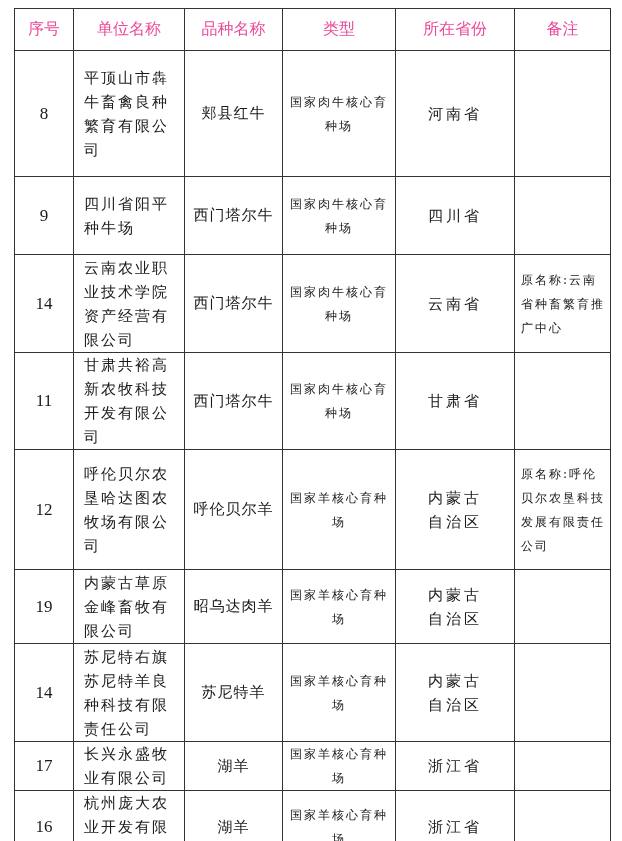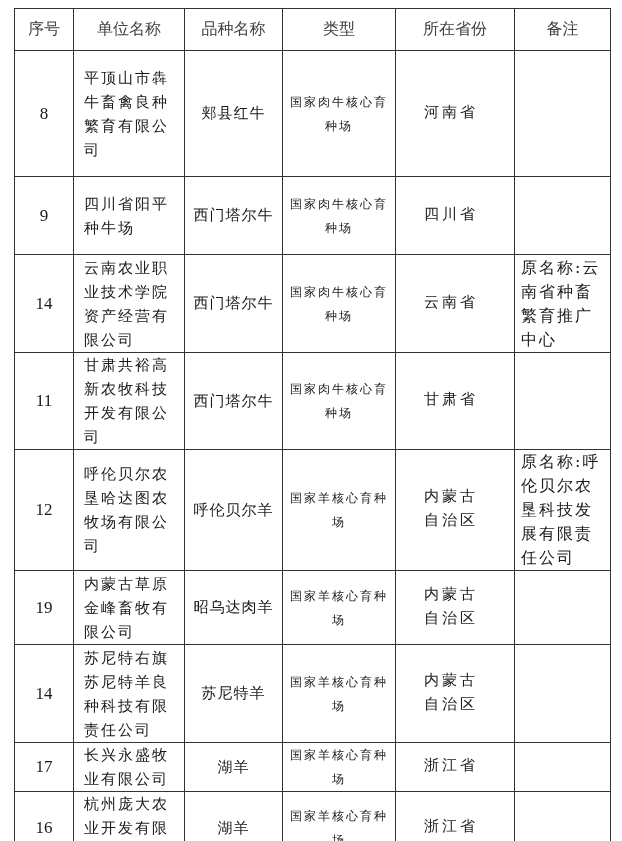--- a/index.html
+++ b/index.html
@@ -28,21 +28,21 @@
       border: 1.3px solid #333333;
       padding: 0;
       vertical-align: middle;
       font-weight: normal;
     }
     table.breed-table th {
       height: 41px;
       text-align: center;
       font-family: Liberation Sans, sans-serif;
       font-size: 16px;
-      color: #404040;
+      color: #ec4899;
     }
     td.c-no {
       text-align: center;
       font-family: "Liberation Serif", "DejaVu Serif", serif;
       font-size: 17px;
     }
     td.c-unit {
       text-align: left;
       padding-left: 10px !important;
       padding-right: 4px !important;
@@ -58,32 +58,31 @@
       margin-left: 21px;
     }
     td.c-type {
       text-align: center;
       font-size: 12px;
       line-height: 24px;
       letter-spacing: 2px;
       padding: 0 6px !important;
     }
     td.c-prov {
-      text-align: left;
+      text-align: center;
       font-size: 15px;
       line-height: 24px;
       letter-spacing: 3px;
       padding: 0 28px !important;
-      font-family: Liberation Mono, monospace;
     }
     td.c-note {
       text-align: left;
       padding-left: 6px !important;
       padding-right: 4px !important;
-      font-size: 16px;
+      font-size: 12px;
       line-height: 24px;
       letter-spacing: 2px;
       word-break: break-all;
     }
     col.w-no { width: 59px; }
     col.w-unit { width: 111px; }
     col.w-breed { width: 98px; }
     col.w-type { width: 113px; }
     col.w-prov { width: 119px; }
     col.w-note { width: 96px; }

